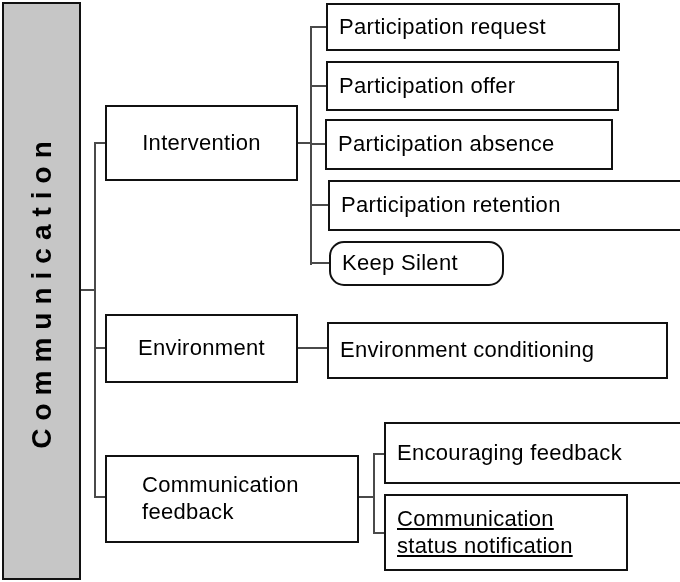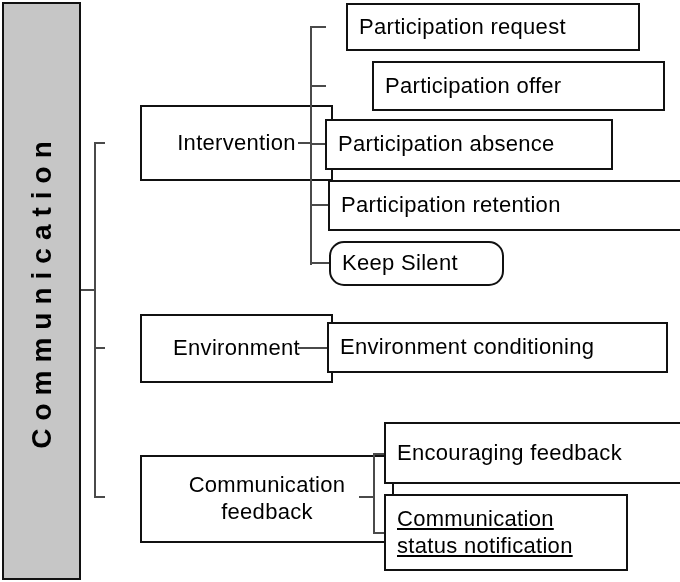--- a/index.html
+++ b/index.html
@@ -39,22 +39,20 @@
     box-sizing: border-box;
     display: flex;
     align-items: center;
     font-size: 22px;
     letter-spacing: 0.3px;
     line-height: 1.22;
     color: #000000;
   }
   .box.center {
     justify-content: center;
-    text-align: center;
-    margin-left: 35px;
   }
   .box.leaf {
     padding-left: 11px;
     padding-right: 6px;
     text-align: left;
   }
   .line {
     position: absolute;
     background: #4a4a4a;
   }
@@ -79,41 +77,41 @@
   </div>
 
   <div class="line" style="left:298px; top:142px; width:12px; height:2px;"></div>
   <div class="line" style="left:310px; top:26px;  width:2px;  height:239px;"></div>
   <div class="line" style="left:312px; top:26px;  width:14px; height:2px;"></div>
   <div class="line" style="left:312px; top:85px;  width:14px; height:2px;"></div>
   <div class="line" style="left:312px; top:143px; width:13px; height:2px;"></div>
   <div class="line" style="left:312px; top:204px; width:16px; height:2px;"></div>
   <div class="line" style="left:312px; top:262px; width:17px; height:2px;"></div>
 
-  <div class="box leaf" style="left:326px; top:3px;   width:294px; height:48px;margin-left:20px;">
+  <div class="box leaf" style="left:326px; top:3px;   width:294px; height:48px;">
     <span>Participation request</span>
   </div>
-  <div class="box leaf" style="left:326px; top:61px;  width:293px; height:50px;margin-left:46px;">
+  <div class="box leaf" style="left:326px; top:61px;  width:293px; height:50px;">
     <span>Participation offer</span>
   </div>
   <div class="box leaf" style="left:325px; top:119px; width:288px; height:51px;text-align:right;">
     <span>Participation absence</span>
   </div>
   <div class="box leaf" style="left:328px; top:180px; width:357px; height:51px;">
     <span>Participation retention</span>
   </div>
   <div class="box leaf" style="left:329px; top:241px; width:175px; height:45px;border-radius:15px;">
     <span>Keep Silent</span>
   </div>
 
   <div class="box center" style="left:105px; top:314px; width:193px; height:69px;">
     <span>Environment</span>
   </div>
   <div class="line" style="left:298px; top:347px; width:29px; height:2px;"></div>
-  <div class="box leaf" style="left:327px; top:322px; width:341px; height:51px;">
+  <div class="box leaf" style="left:327px; top:322px; width:341px; height:57px;">
     <span>Environment conditioning</span>
   </div>
 
   <div class="box center" style="left:105px; top:455px; width:254px; height:88px;">
     <span style="max-width:180px;">Communication feedback</span>
   </div>
 
   <div class="line" style="left:359px; top:496px; width:14px; height:2px;"></div>
   <div class="line" style="left:373px; top:453px; width:2px;  height:81px;"></div>
   <div class="line" style="left:375px; top:453px; width:9px;  height:2px;"></div>

